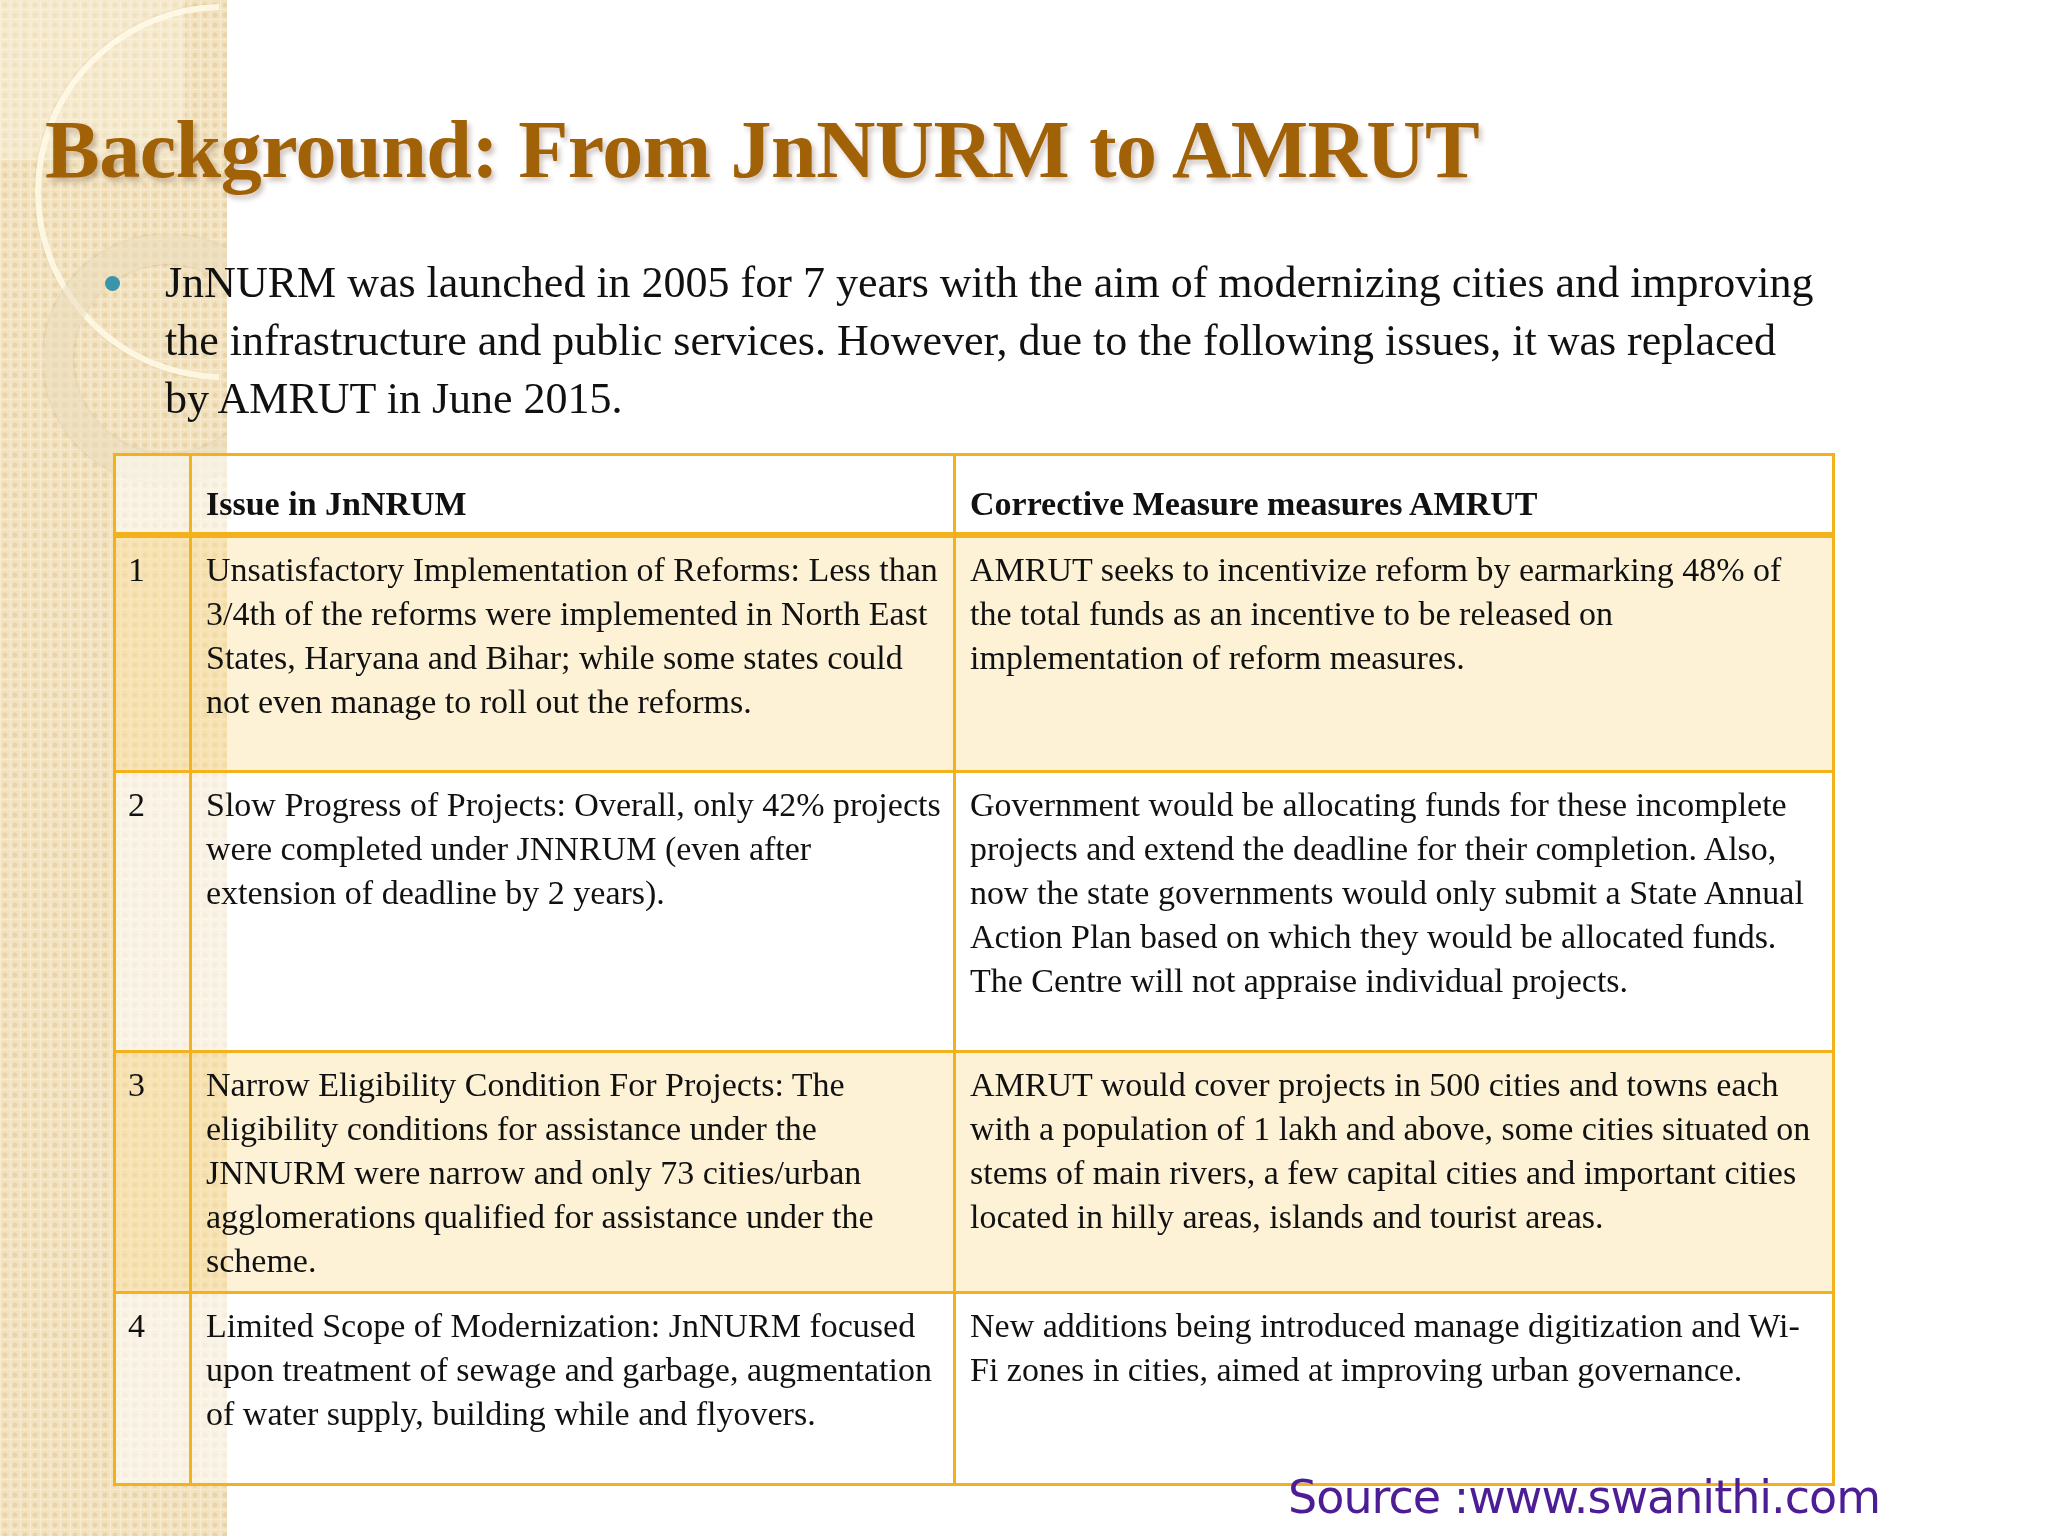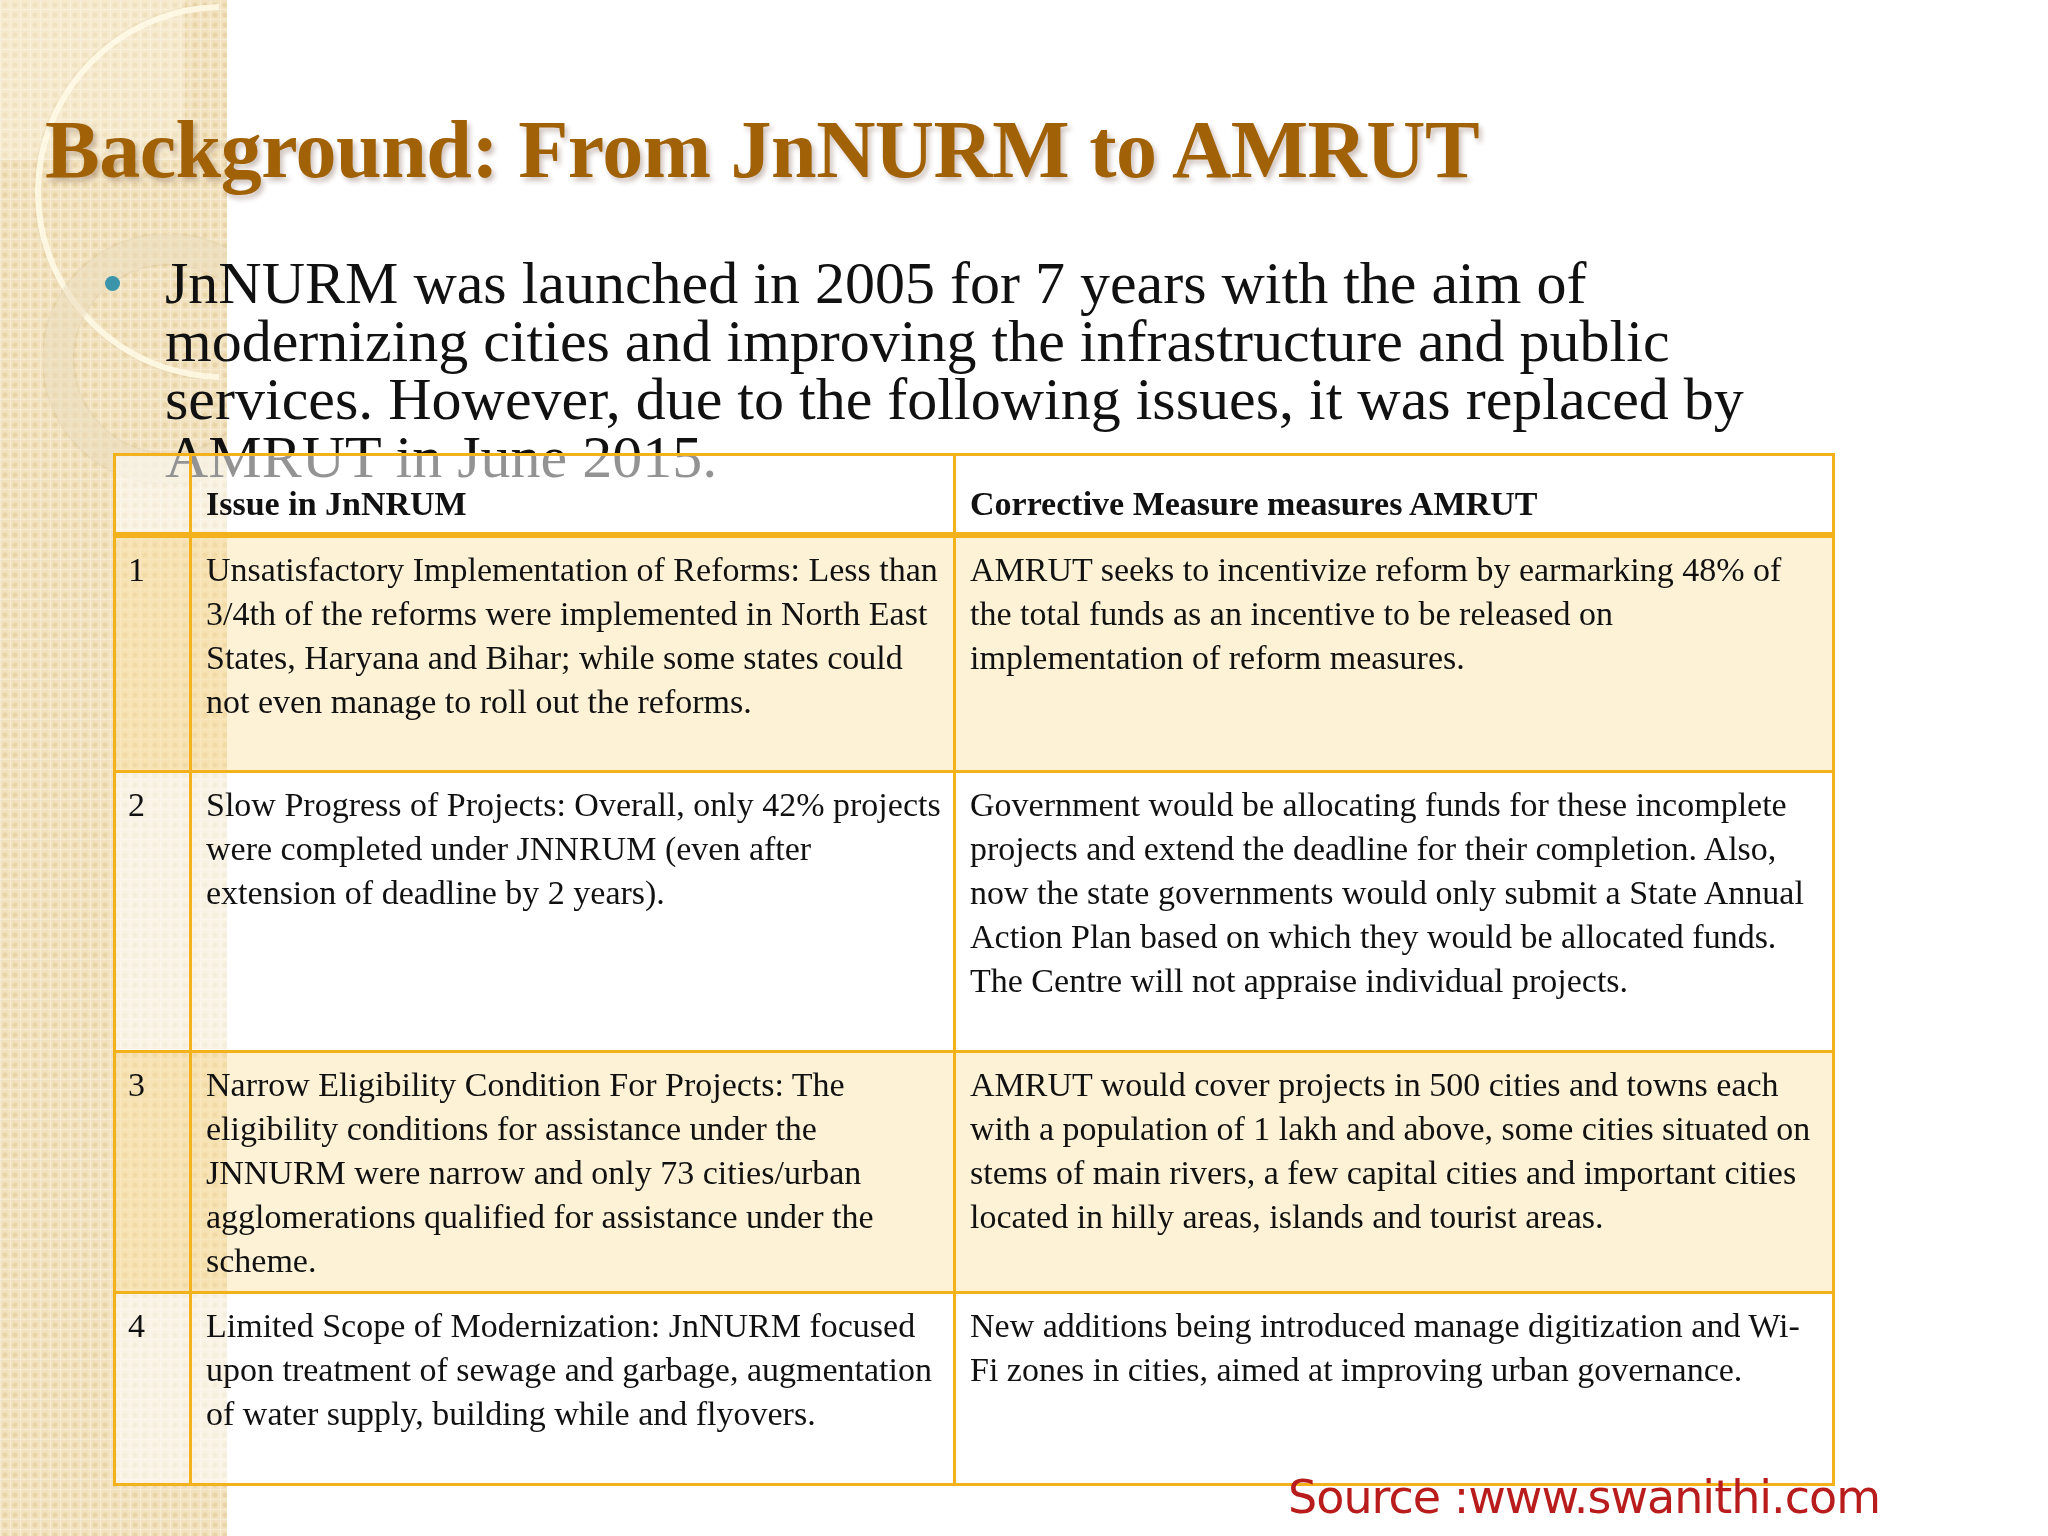--- a/index.html
+++ b/index.html
@@ -43,21 +43,21 @@
     letter-spacing:-0.5px;
     text-shadow: 3px 4px 5px rgba(80,40,20,0.28);
     white-space:nowrap;
   }
   .bullet-dot {
     position:absolute; left:105px; top:276px; width:15px; height:15px;
     border-radius:50%; background:#3a95aa;
   }
   .bullet-text {
     position:absolute; left:165px; top:254px; width:1660px;
-    font-size:60px; line-height:58px; color:#111;
+    font-size:44px; line-height:58px; color:#111;
   }
   .table-wrap { position:absolute; left:113px; top:453px; width:1719px; }
   table {
     border-collapse:collapse; width:1719px; table-layout:fixed;
     font-family:"Liberation Serif", serif;
   }
   td, th {
     border:3px solid #f3b21c; vertical-align:top;
     font-size:34px; line-height:44px; text-align:left;
     padding:10px 12px 8px 14px;
@@ -66,21 +66,21 @@
   thead tr { background:rgba(255,255,255,0.55); }
   thead tr th { border-bottom:6px solid #f3b21c; }
   col.c0 { width:76px; }
   col.c1 { width:764px; }
   col.c2 { width:879px; }
   tr.odd { background:rgba(252,226,165,0.45); }
   tr.even { background:rgba(255,255,255,0.6); }
   td.num { padding-left:12px; }
   .source {
     position:absolute; right:168px; top:1470px;
-    font-family:"DejaVu Sans", sans-serif; font-size:46px; color:#b91c1c;
+    font-family:"DejaVu Sans", sans-serif; font-size:46px; color:#4c1d95;
     letter-spacing:-1px;
   }
 </style>
 </head>
 <body>
 
 <div class="strip"></div>
 <div class="strip-light"></div>
 <div class="ring-big"></div>
 <div class="ring-small"></div>

